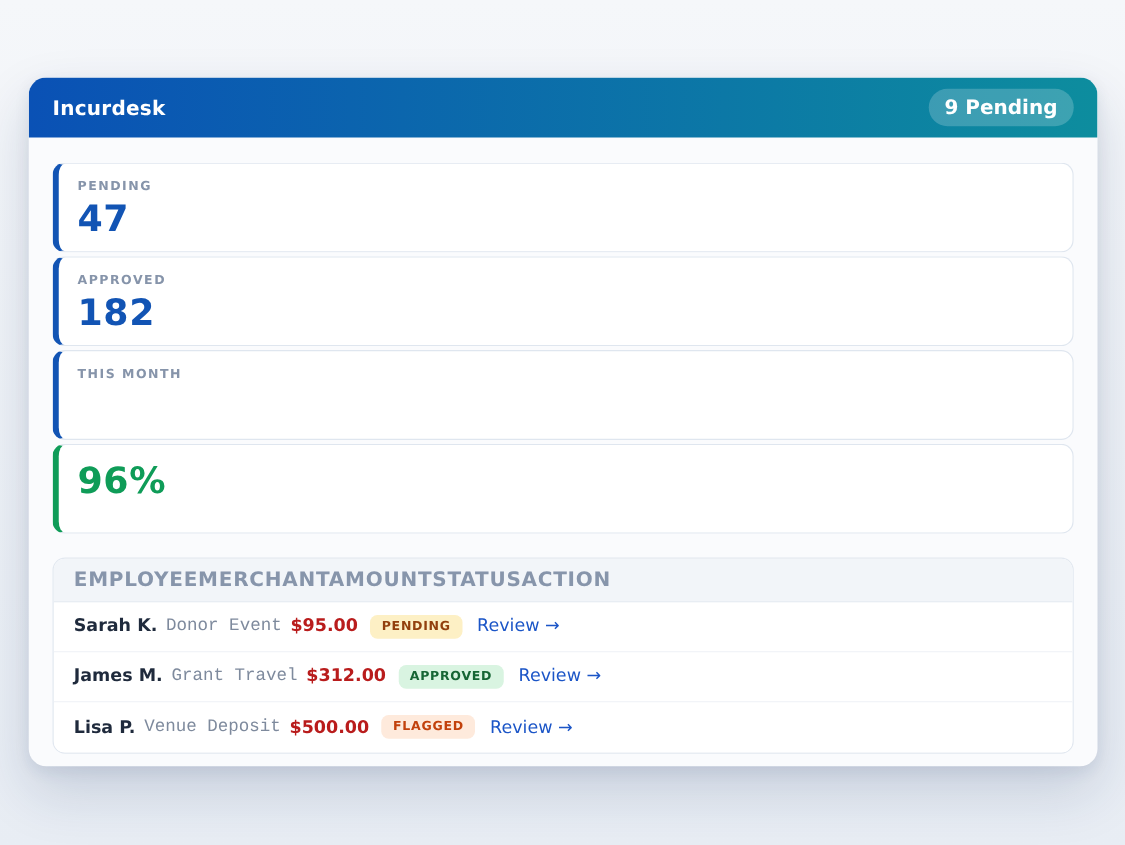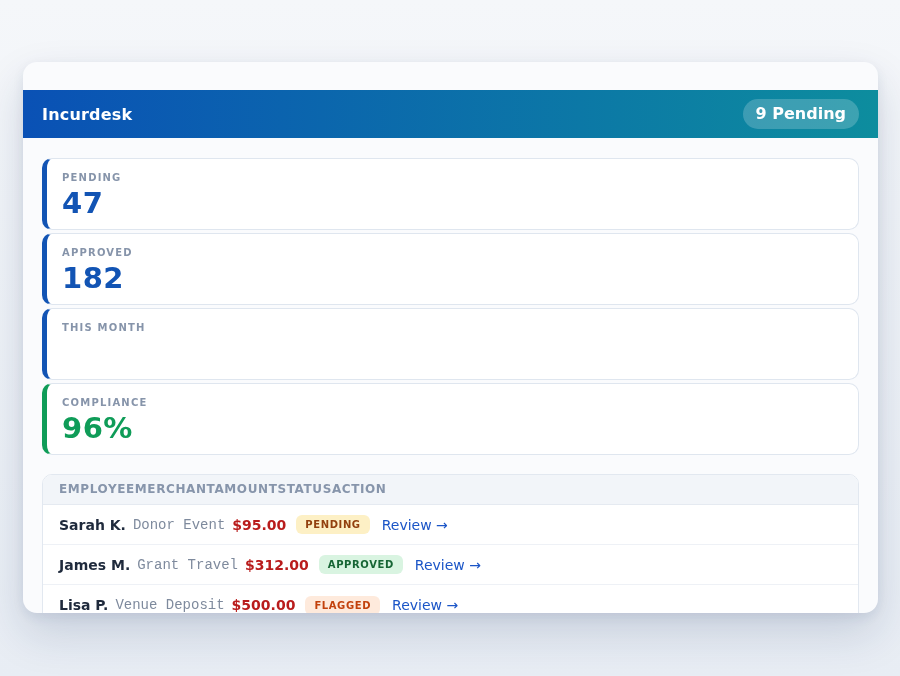--- a/index.html
+++ b/index.html
@@ -24,21 +24,20 @@
     border-radius: 14px;
     box-shadow: 0 20px 45px rgba(20, 45, 95, 0.16), 0 4px 12px rgba(20, 45, 95, 0.08);
     overflow: hidden;
   }
   .app-header {
     height: 48px;
     background: linear-gradient(90deg, #0a51b5 0%, #0d8d9e 100%);
     display: flex;
     align-items: center;
     padding: 0 19px;
-    margin-top: 28px;
   }
   .app-title {
     color: #ffffff;
     font-size: 16px;
     font-weight: bold;
     letter-spacing: 0.2px;
   }
   .header-badge {
     margin-left: auto;
     background: rgba(255, 255, 255, 0.2);
@@ -83,21 +82,21 @@
   .table-panel {
     background: #ffffff;
     border: 1px solid #e2e8f0;
     border-radius: 10px;
     overflow: hidden;
   }
   .table-header {
     background: #f2f5f9;
     border-bottom: 1px solid #e5eaf1;
     padding: 8px 16px;
-    font-size: 12px;
+    font-size: 16px;
     font-weight: bold;
     letter-spacing: 0.6px;
     color: #8795ab;
     line-height: 1.1;
   }
   .table-header span { display: inline; }
   .table-row {
     display: flex;
     align-items: center;
     gap: 7px;
@@ -147,21 +146,20 @@
           <div class="stat-value" style="color: rgb(18, 84, 180);">47</div>
         </div>
         <div class="stat-card" style="border-left-color: rgb(18, 84, 180);">
           <div class="stat-label">APPROVED</div>
           <div class="stat-value" style="color: rgb(18, 84, 180);">182</div>
         </div>
         <div class="stat-card" style="border-left-color: rgb(18, 84, 180);">
           <div class="stat-label">THIS MONTH</div>
         </div>
         <div class="stat-card" style="border-left-color: rgb(15, 156, 88);">
-          <div class="stat-label">COMPLIANCE</div>
           <div class="stat-value" style="color: rgb(15, 156, 88);">96%</div>
         </div>
       </div>
 
       <div class="table-panel">
         <div class="table-header"><span>EMPLOYEE</span><span>MERCHANT</span><span>AMOUNT</span><span>STATUS</span><span>ACTION</span></div>
 
         <div class="table-row">
           <span class="cell-employee">Sarah K.</span>
           <span class="cell-merchant">Donor Event</span>

